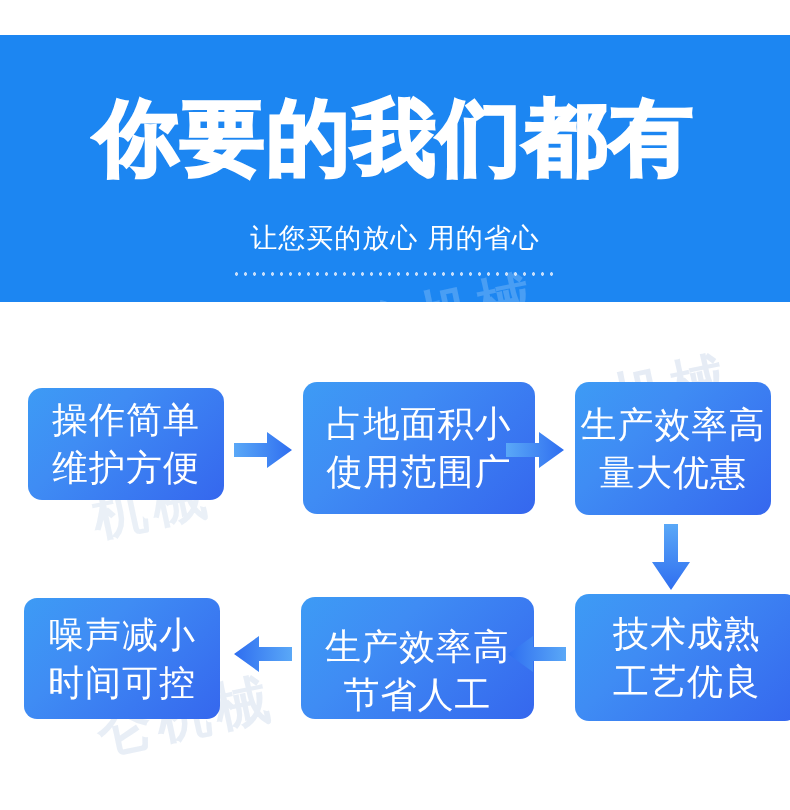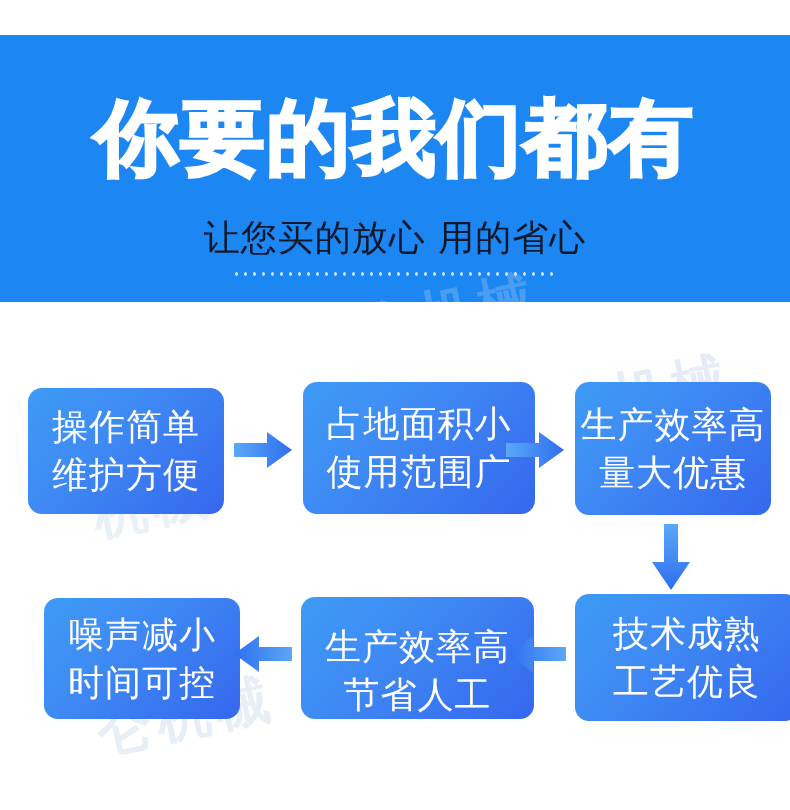--- a/index.html
+++ b/index.html
@@ -39,22 +39,22 @@
     font-family: "DejaVu Sans", "Liberation Sans", sans-serif;
     -webkit-text-stroke: 3px #ffffff;
     transform: scaleX(1.02);
   }
   .banner-subtitle {
     position: absolute;
     left: 0;
     top: 186px;
     width: 790px;
     text-align: center;
-    color: #0f172a;
-    font-size: 36px;
+    color: #ffffff;
+    font-size: 27px;
     line-height: 34px;
     font-weight: 300;
     letter-spacing: 1px;
     font-family: "DejaVu Sans", "Liberation Sans", sans-serif;
   }
   .banner-dots {
     position: absolute;
     left: 232px;
     top: 237px;
     width: 326px;
@@ -99,25 +99,25 @@
     font-size: 36px;
     line-height: 48px;
     font-weight: 400;
     letter-spacing: 1px;
     font-family: "DejaVu Sans", "Liberation Sans", sans-serif;
     overflow: hidden;
   }
   .box .ln { display: block; white-space: nowrap; }
 
   
-  #box1 { left: 28px;  top: 388px; width: 196px; height: 126px; }
+  #box1 { left: 28px;  top: 388px; width: 196px; height: 112px; }
   #box2 { left: 303px; top: 382px; width: 232px; height: 132px; }
   #box3 { left: 575px; top: 382px; width: 196px; height: 133px; }
   
-  #box4 { left: 44px;  top: 598px; width: 196px; height: 121px; }
+  #box4 { left: 24px;  top: 598px; width: 196px; height: 121px; border-radius: 13px; }
   #box5 { left: 301px; top: 597px; width: 233px; height: 122px; justify-content: flex-end; }
   #box6 { left: 575px; top: 594px; width: 224px; height: 127px; }
 
   
   .arrow { position: absolute; }
   .arrow svg { display: block; }
 
   #arrow1 { left: 234px; top: 430px; }
   #arrow2 { left: 506px; top: 430px; }
   #arrow3 { left: 648px; top: 524px; }

